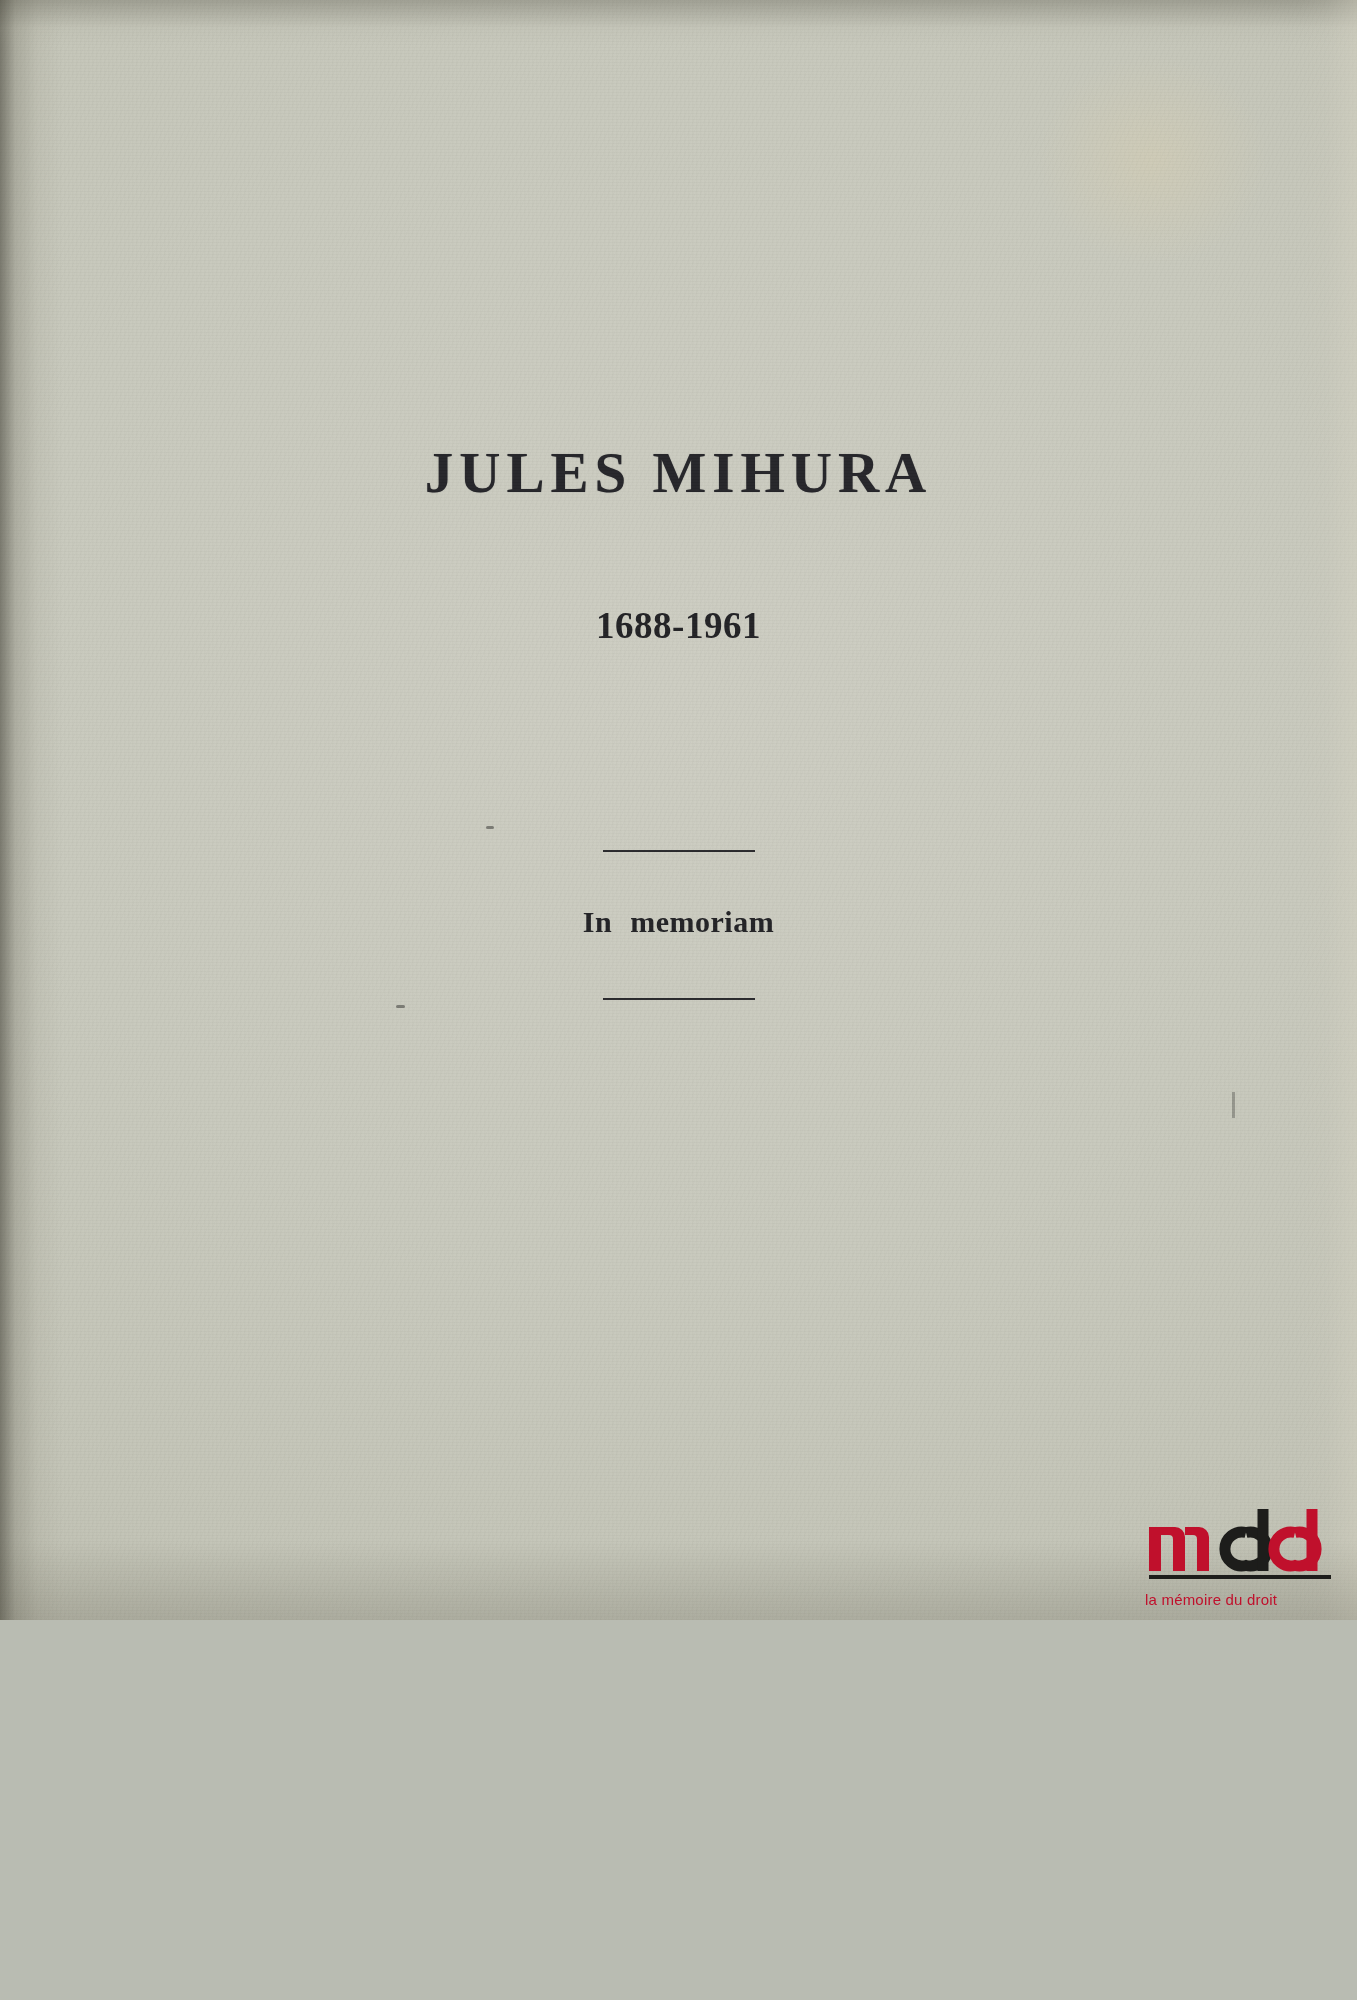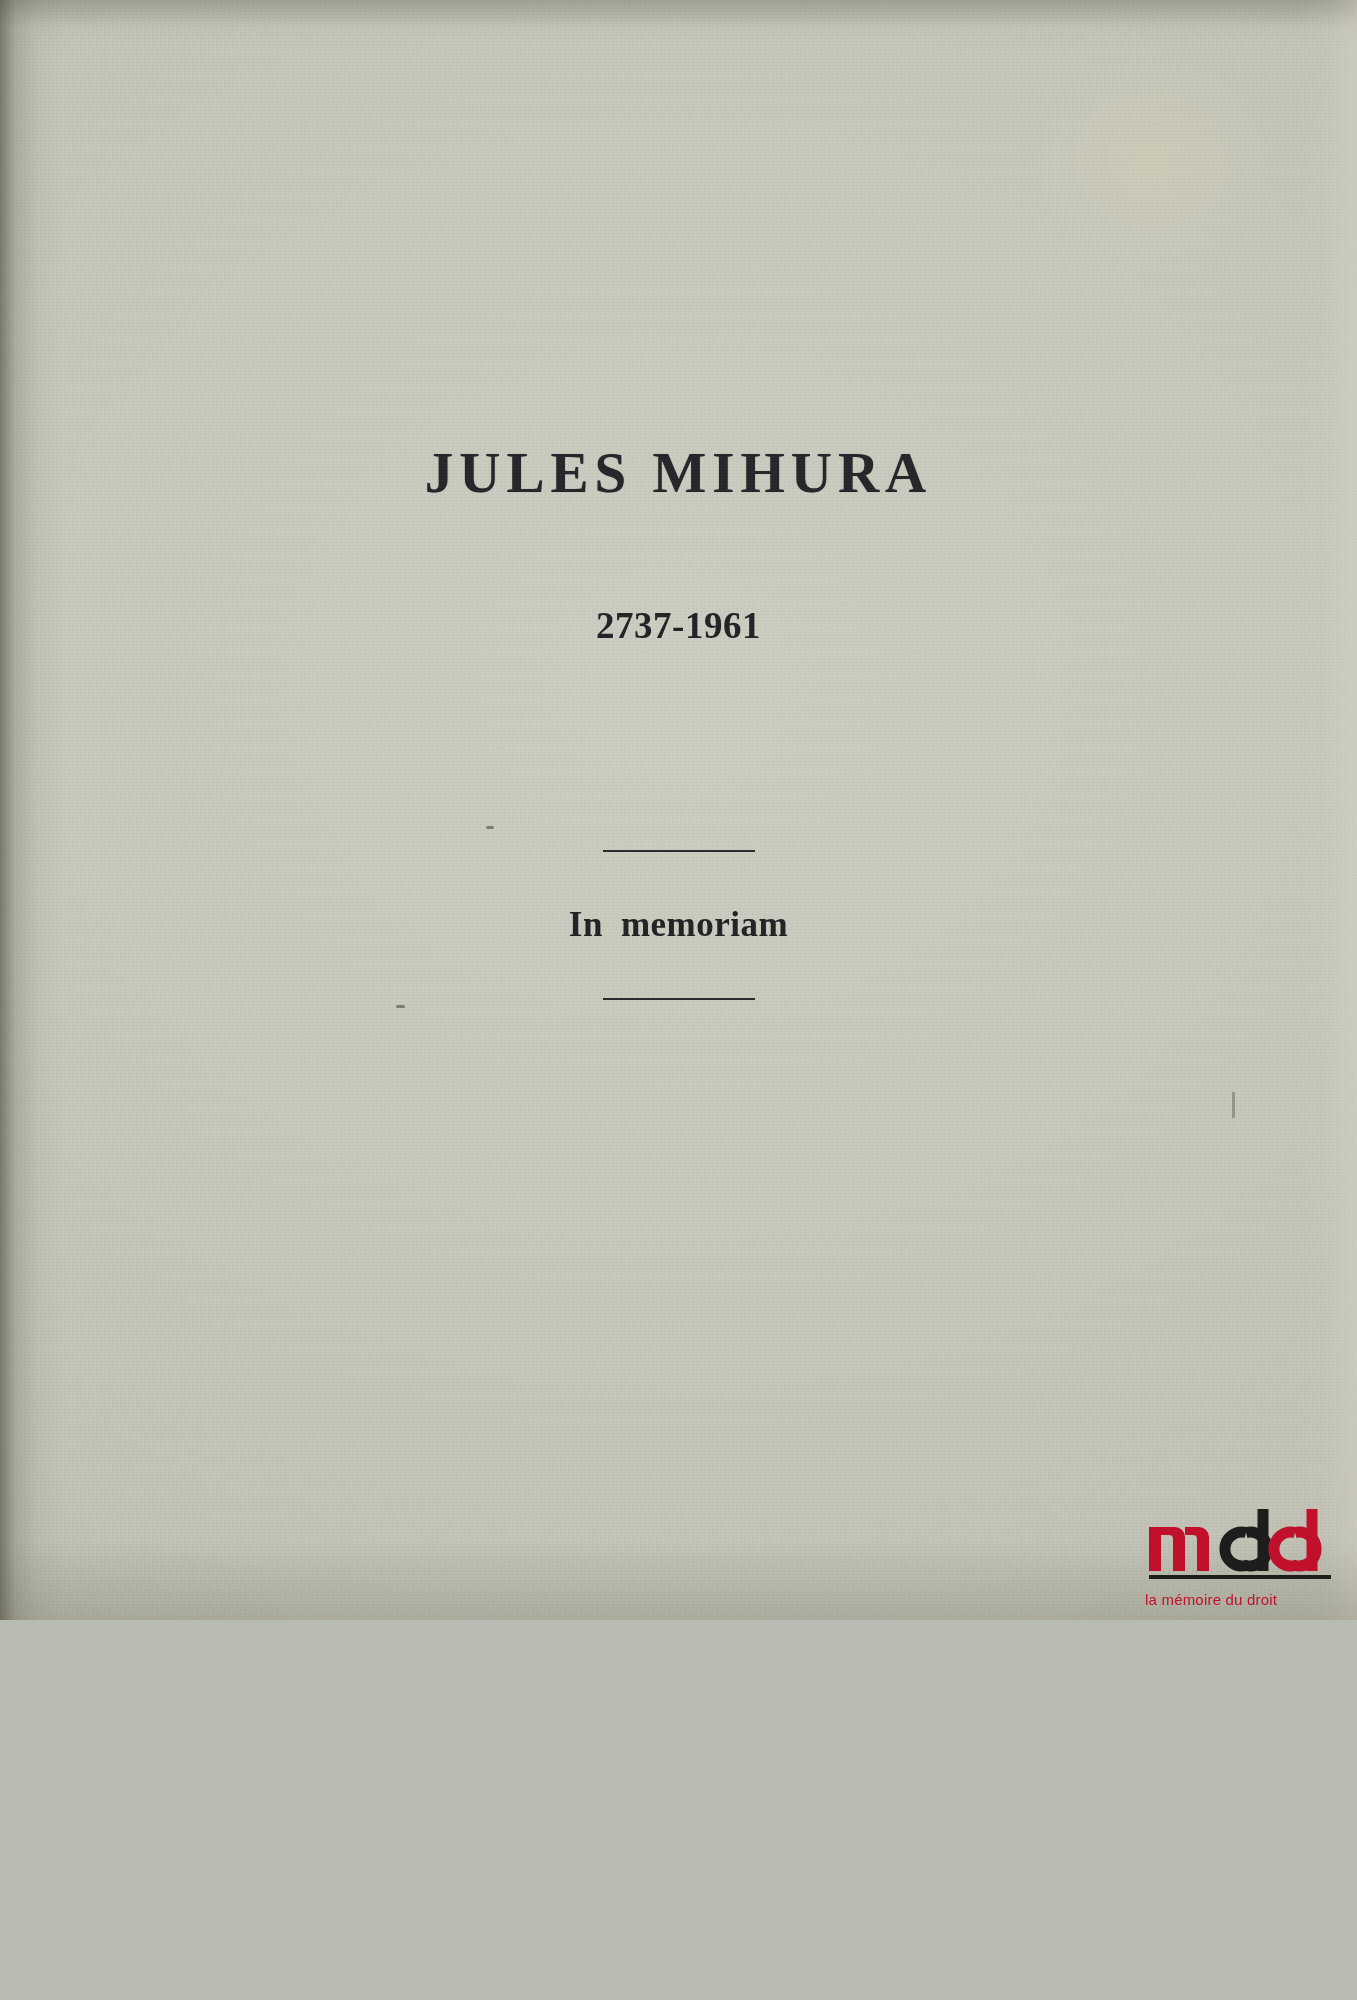--- a/index.html
+++ b/index.html
@@ -128,21 +128,21 @@
     width: 152px;
     height: 0;
     border-top: 2px solid #2b2b2e;
   }
   .rule-top { top: 850px; }
   .rule-bottom { top: 998px; }
   .memoriam {
     position: absolute;
     top: 905px;
     left: 0; right: 0;
-    font-size: 35px;
+    font-size: 30px;
     color: #232326;
     font-weight: 700;
     letter-spacing: 0.5px;
   }
   .memoriam .word-gap { display: inline-block; width: 18px; }
 
   
   .speck {
     position: absolute;
     background: #3a3a36;
@@ -177,21 +177,21 @@
 </style>
 </head>
 <body>
 
 <div class="scan">
 
   <div class="content">
 
     <div class="title">JULES MIHURA</div>
 
-    <div class="dates">2737-1961</div>
+    <div class="dates">1688-1961</div>
 
     <div class="rule rule-top"></div>
 
     <div class="memoriam">
       <span>In</span><span class="word-gap"></span><span>memoriam</span>
     </div>
 
     <div class="rule rule-bottom"></div>
   </div>
 

